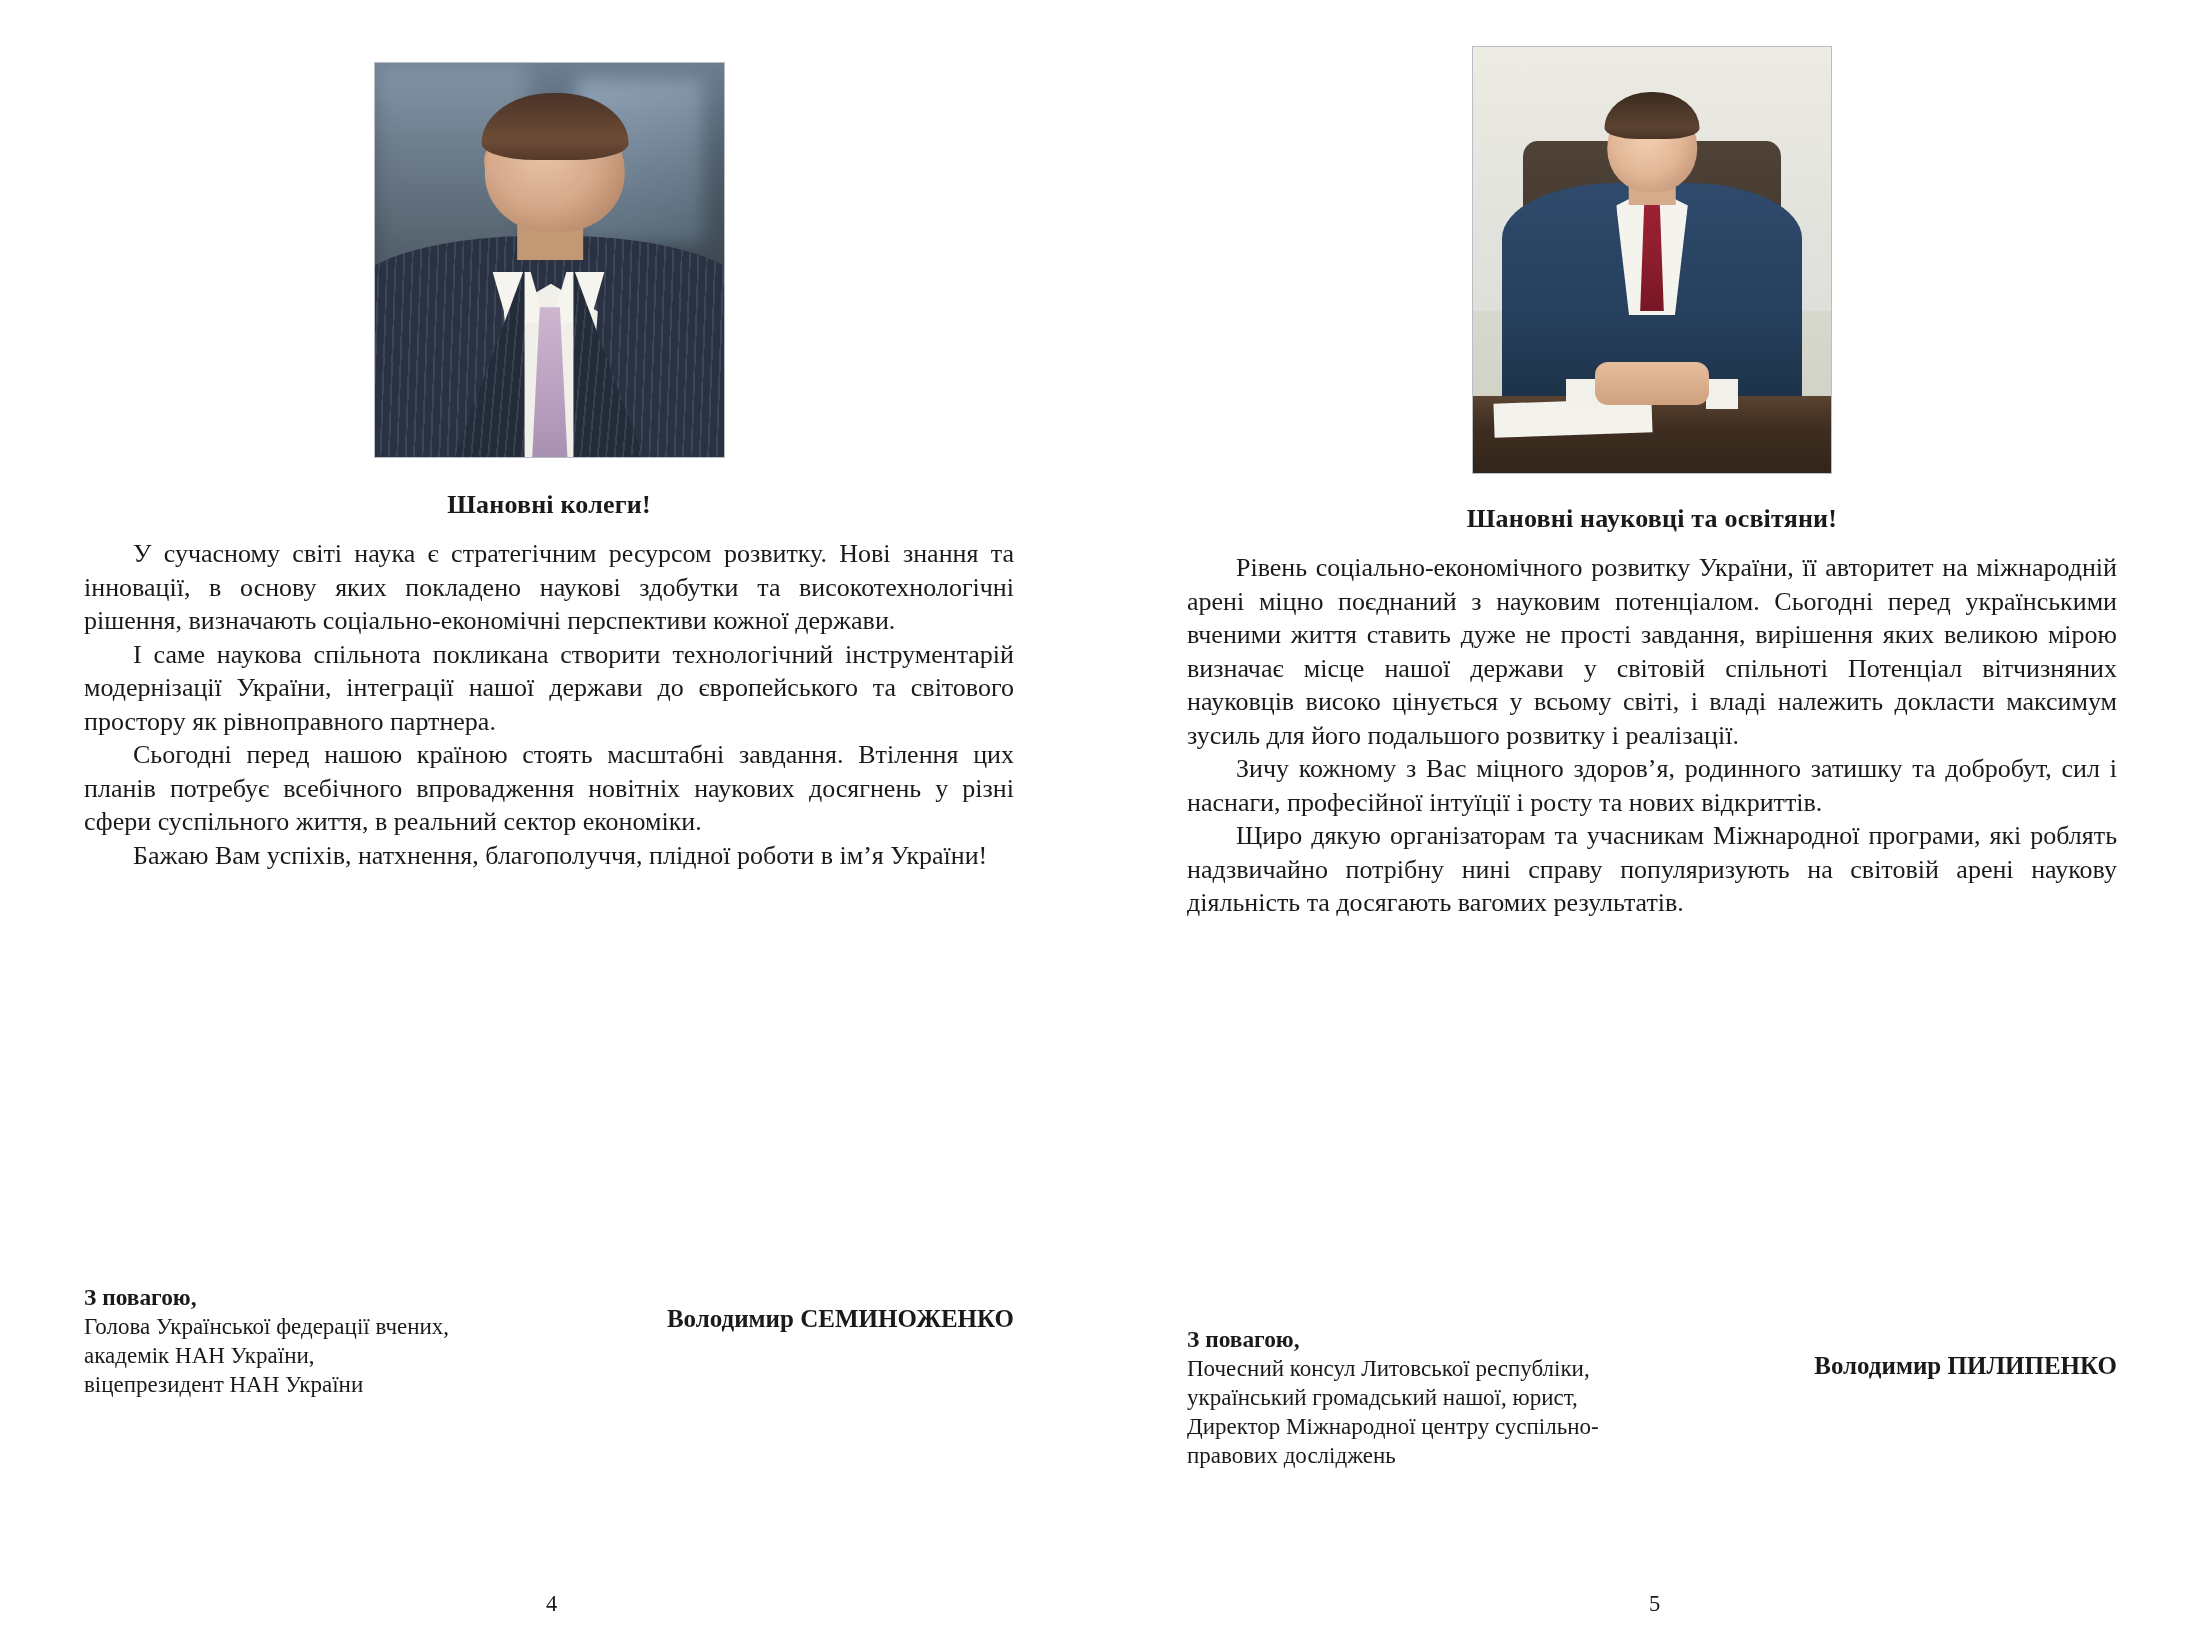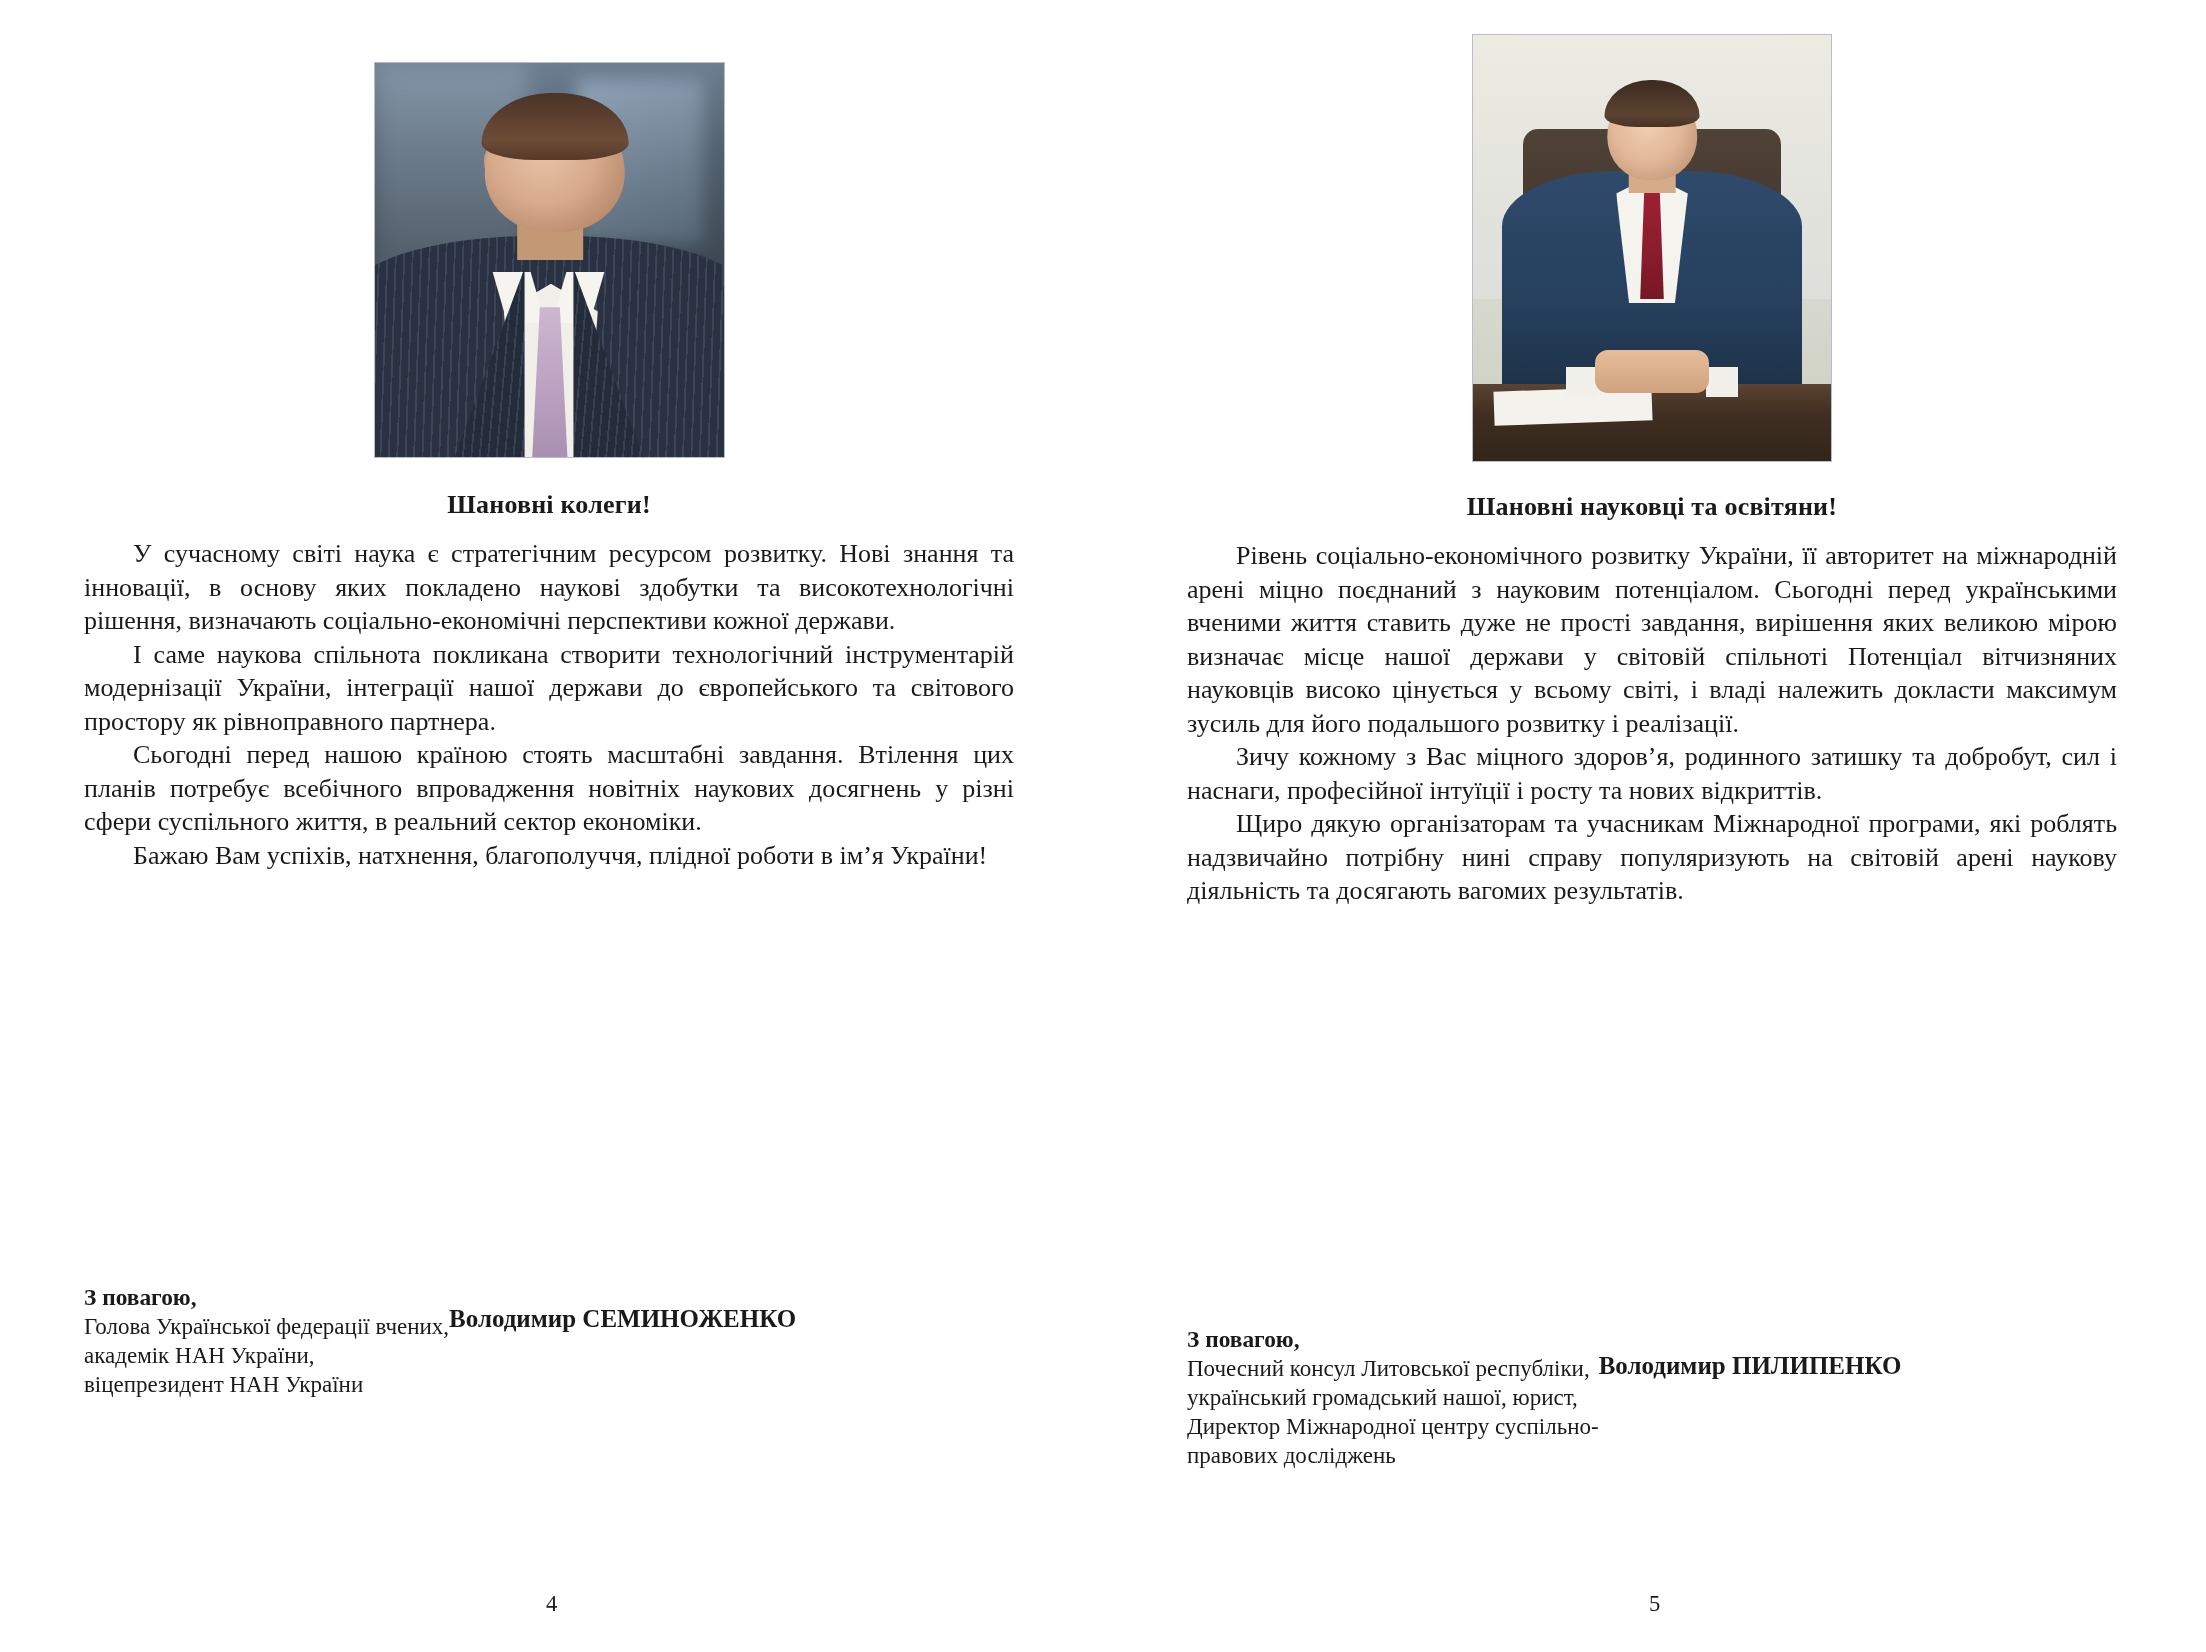--- a/index.html
+++ b/index.html
@@ -23,21 +23,21 @@
   .page {
     position: relative;
     width: 1103px;
     height: 1653px;
     box-sizing: border-box;
   }
   .page-left {
     padding: 0 89px 0 84px;
   }
   .page-right {
-    padding: 0 89px 0 84px;
+    padding: 12px 89px 0 84px;
   }
 
   
   .portrait-wrap {
     display: flex;
     justify-content: center;
   }
   .portrait {
     position: relative;
     overflow: hidden;
@@ -305,21 +305,21 @@
   
   .sign-block {
     position: absolute;
     left: 84px;
     right: 89px;
   }
   .sign-left { top: 1284px; }
   .sign-right { top: 1326px; }
   .sign-row {
     display: flex;
-    justify-content: flex-start;
+    justify-content: space-between;
     align-items: flex-start;
   }
   .sign-regards {
     font-weight: bold;
     font-size: 23.4px;
     margin-bottom: 1.9px;
   }
   .sign-titles {
     font-size: 23px;
     line-height: 1.26;

